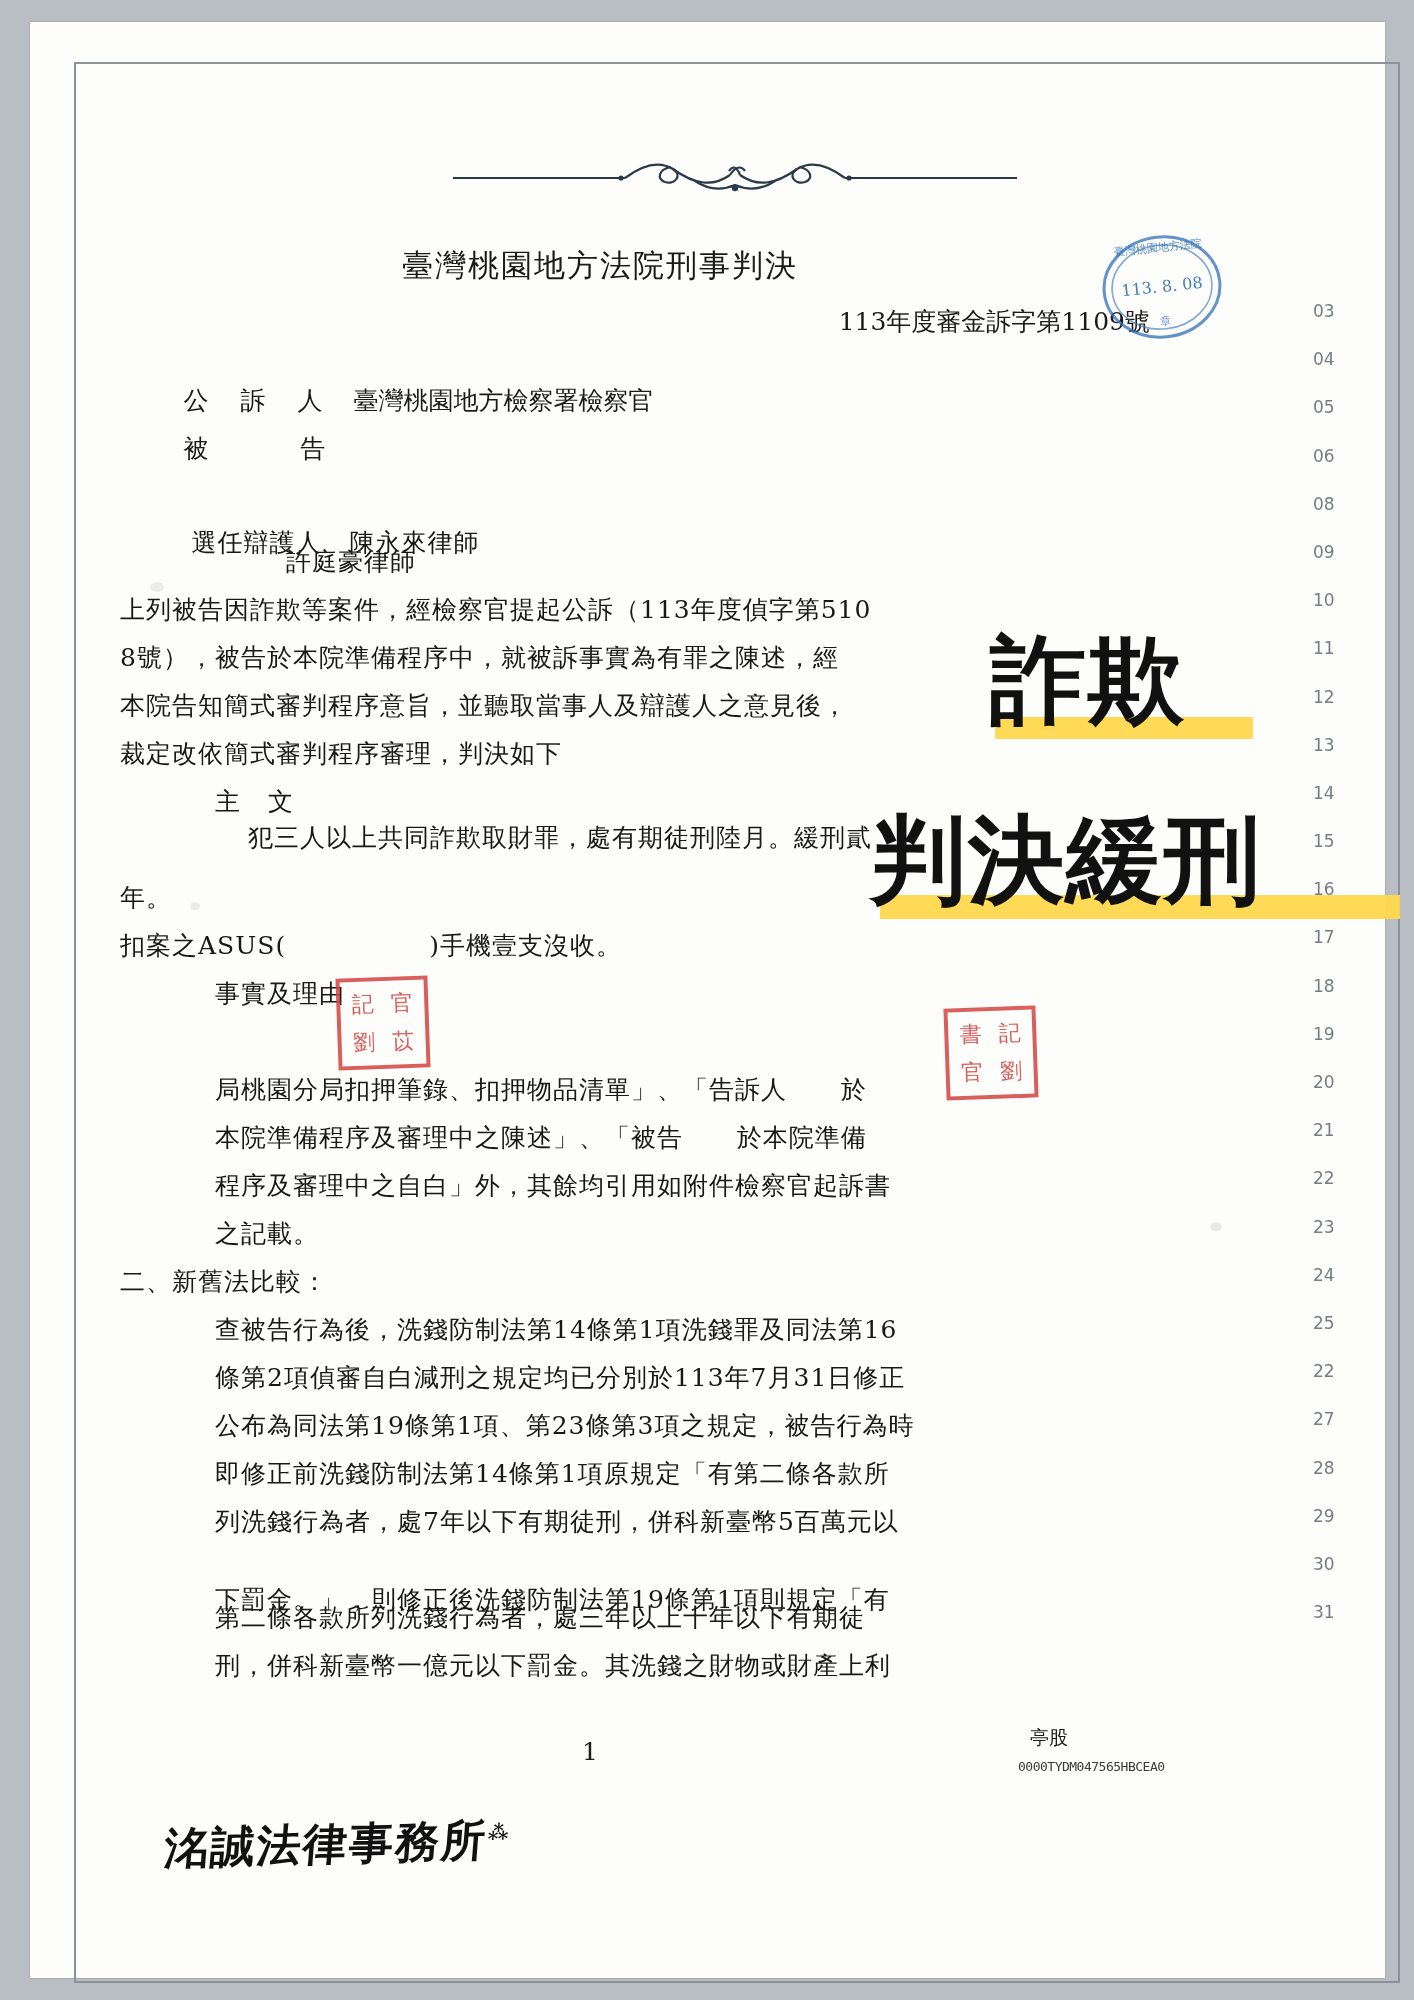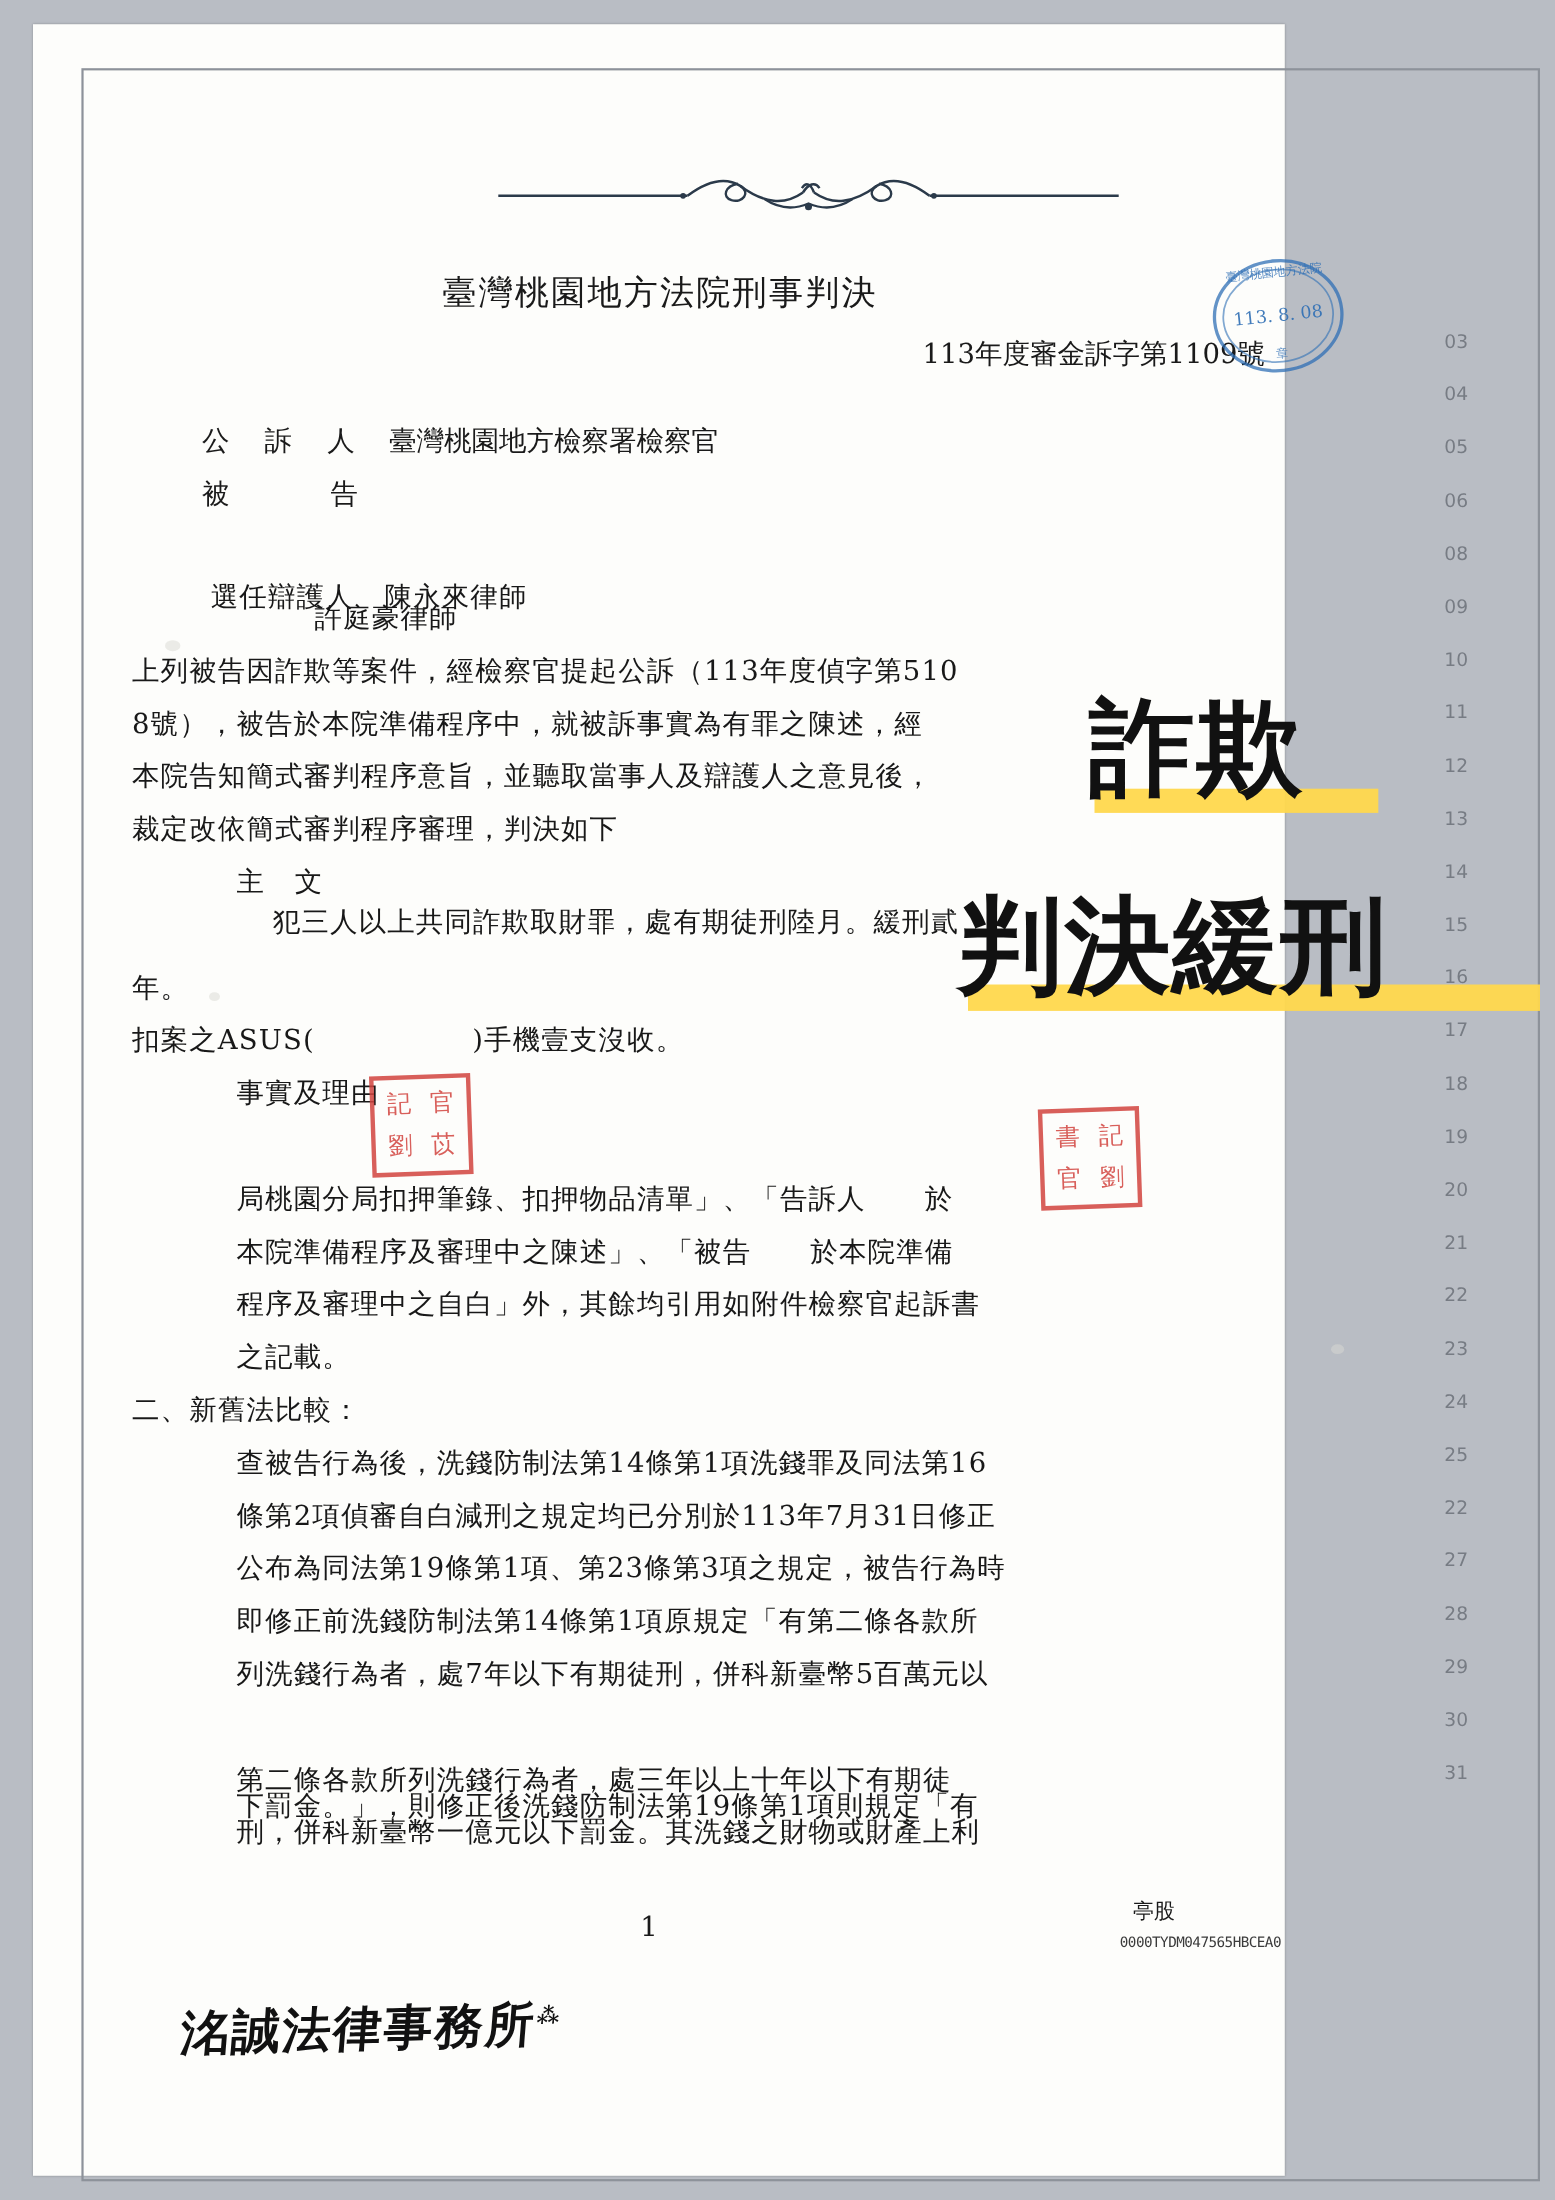--- a/index.html
+++ b/index.html
@@ -18,21 +18,21 @@
   #outer-frame {
     position: absolute;
     left: 0; top: 0;
     width: 1414px; height: 2000px;
     background: #b9bdc4;
   }
   
   #paper {
     position: absolute;
     left: 30px; top: 22px;
-    width: 1138px; height: 1956px;
+    width: 1355px; height: 1956px;
     background: #fdfdfb;
     box-shadow: 0 0 2px rgba(0,0,0,0.25);
   }
   
   #paper-border {
     position: absolute;
     left: 44px; top: 40px;
     width: 1326px; height: 1921px;
     border: 2px solid #8d929a;
     box-sizing: border-box;
@@ -281,21 +281,21 @@
       <div class="body-line indent2" style="top:996px;">局桃園分局扣押筆錄、扣押物品清單」、「告訴人      於</div>
       <div class="body-line indent2" style="top:1044px;">本院準備程序及審理中之陳述」、「被告      於本院準備</div>
       <div class="body-line indent2" style="top:1092px;">程序及審理中之自白」外，其餘均引用如附件檢察官起訴書</div>
       <div class="body-line indent2" style="top:1140px;">之記載。</div>
       <div class="body-line indent0" style="top:1188px;">二、新舊法比較：</div>
       <div class="body-line indent2" style="top:1236px;">查被告行為後，洗錢防制法第14條第1項洗錢罪及同法第16</div>
       <div class="body-line indent2" style="top:1284px;">條第2項偵審自白減刑之規定均已分別於113年7月31日修正</div>
       <div class="body-line indent2" style="top:1332px;">公布為同法第19條第1項、第23條第3項之規定，被告行為時</div>
       <div class="body-line indent2" style="top:1380px;">即修正前洗錢防制法第14條第1項原規定「有第二條各款所</div>
       <div class="body-line indent2" style="top:1428px;">列洗錢行為者，處7年以下有期徒刑，併科新臺幣5百萬元以</div>
-      <div class="body-line indent2" style="top:1548px;text-align:right;">下罰金。」，則修正後洗錢防制法第19條第1項則規定「有</div>
+      <div class="body-line indent2" style="top:1506px;text-align:right;">下罰金。」，則修正後洗錢防制法第19條第1項則規定「有</div>
       <div class="body-line indent2" style="top:1524px;font-family:Liberation Mono, monospace;">第二條各款所列洗錢行為者，處三年以上十年以下有期徒</div>
       <div class="body-line indent2" style="top:1572px;">刑，併科新臺幣一億元以下罰金。其洗錢之財物或財產上利</div>
 
       <div id="page-number">1</div>
       <div id="footer-right">亭股</div>
       <div id="footer-code">0000TYDM047565HBCEA0</div>
 
       <div id="line-numbers">
         <div>03</div>
         <div>04</div>

